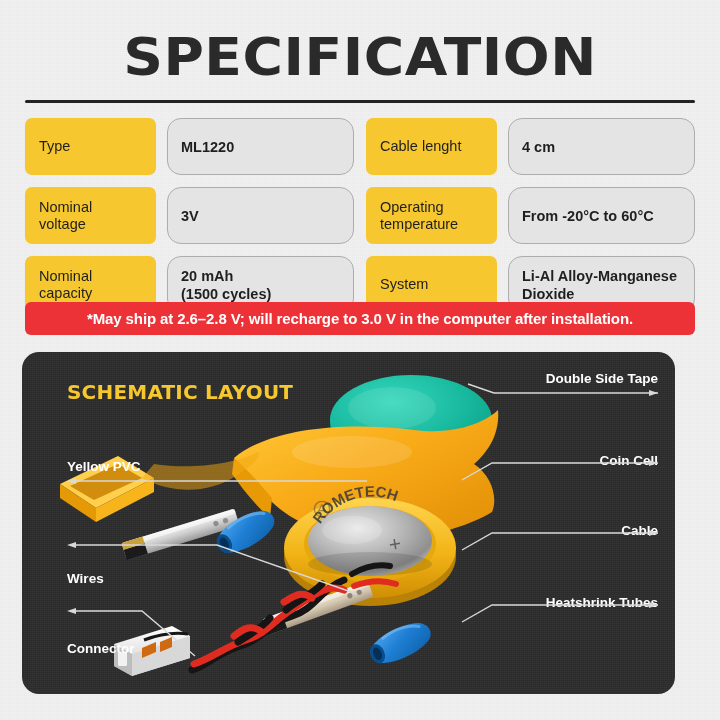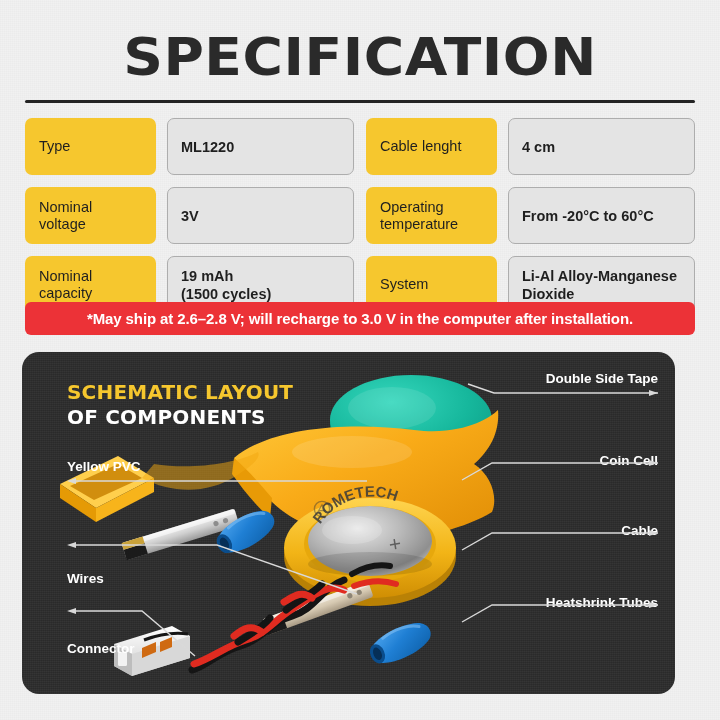--- a/index.html
+++ b/index.html
@@ -57,21 +57,21 @@
     padding:12px 14px;
     font-size:14.5px;
     line-height:17px;
     font-weight:500;
     color:#1f1f1f;
   }
   .spec-value {
     flex:1;
     background:#e4e4e4;
     border:1.5px solid #adadad;
-    border-radius:7px;
+    border-radius:14px;
     display:flex; align-items:center;
     padding:0 13px;
     font-size:14.5px;
     line-height:18px;
     color:#1f1f1f;
   }
   .spec-value b { font-weight:700; }
   .spec-value .sub { font-weight:700; }
 
   
@@ -151,21 +151,21 @@
       <div class="spec-row">
         <div class="spec-label">Nominal<br>voltage</div>
         <div class="spec-value">
           <span><b>3V</b></span>
         </div>
       </div>
       <div class="spec-row">
         <div class="spec-label">Nominal<br>capacity</div>
         <div class="spec-value">
           <span>
-            <b>19 mAh</b><br>
+            <b>20 mAh</b><br>
             <span class="sub">(1500 cycles)</span>
           </span>
         </div>
       </div>
     </div>
 
     <div class="spec-col">
       <div class="spec-row">
         <div class="spec-label">Cable lenght</div>
         <div class="spec-value">
@@ -190,21 +190,20 @@
     </div>
 
   </div>
 
   <div class="banner">*May ship at 2.6–2.8 V; will recharge to 3.0 V in the computer after installation.</div>
 
   <div class="panel">
 
     <div class="panel-heading">
       <div class="l1">SCHEMATIC LAYOUT</div>
-      <div class="l2">OF COMPONENTS</div>
     </div>
 
     <div class="illus">
       <svg width="676" height="342" viewBox="0 0 676 342">
         <defs>
           <linearGradient id="gPvc" x1="0" y1="0" x2="1" y2="1">
             <stop offset="0" stop-color="#ffc93a"></stop>
             <stop offset=".45" stop-color="#f9ab18"></stop>
             <stop offset="1" stop-color="#e08d05"></stop>
           </linearGradient>

